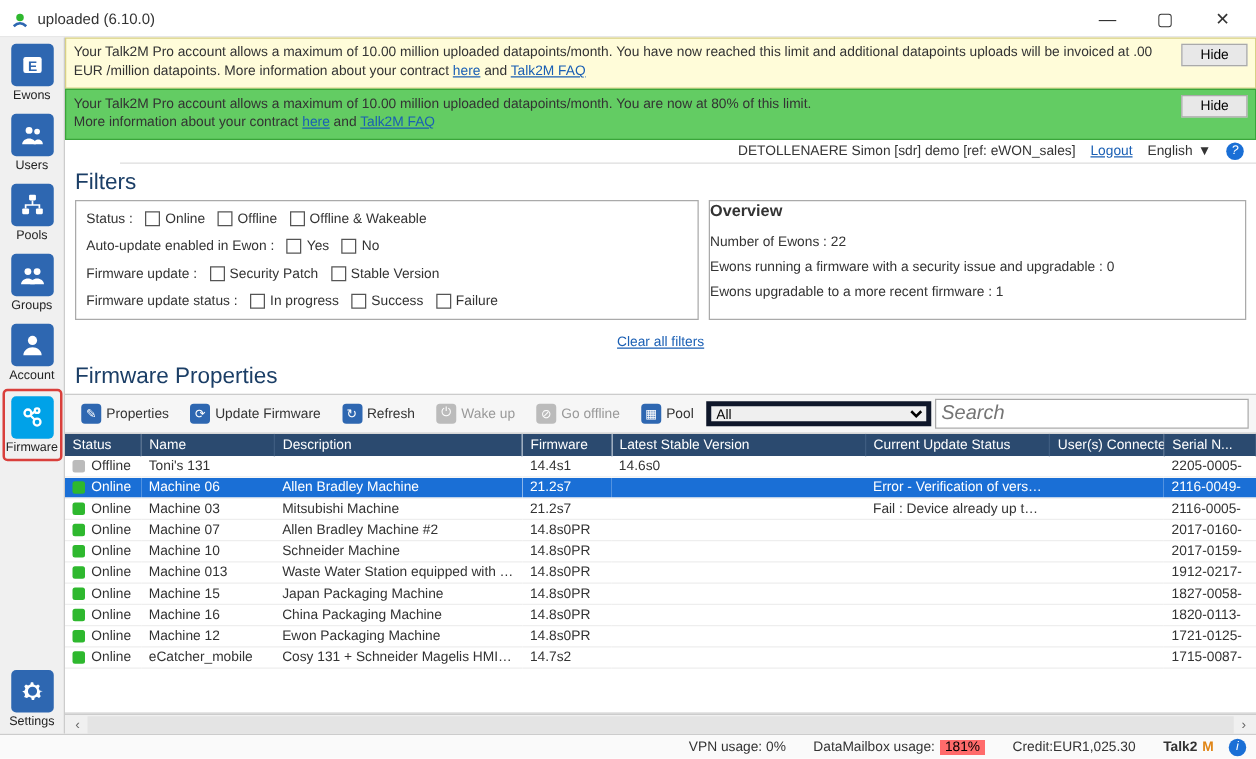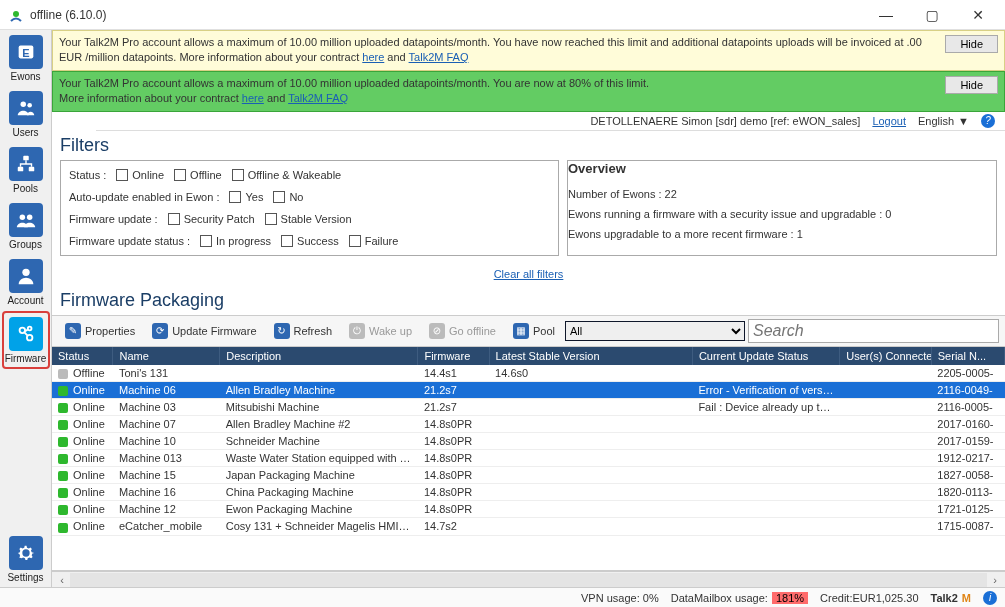--- a/index.html
+++ b/index.html
@@ -37,52 +37,52 @@
 .filter-line { display: flex; align-items: center; gap: 10px; }
 .chk { display: inline-flex; align-items: center; gap: 4px; cursor: pointer; }
 .chk .box { width: 12px; height: 12px; border: 1px solid #555; background: #fff; }
 .clear-filters { text-align: center; padding: 4px 0 6px 0; }
 .clear-filters a { color: #1a5fb4; text-decoration: underline; cursor: pointer; font-size: 11px; }
 .toolbar { display: flex; align-items: center; gap: 3px; padding: 3px 6px; border-top: 1px solid #ccc; border-bottom: 1px solid #ccc; background: #f6f6f6; }
 .tbtn { display: flex; align-items: center; gap: 4px; padding: 3px 6px; border: 1px solid transparent; cursor: pointer; font-size: 11px; }
 .tbtn.disabled { color: #999; cursor: default; }
 .tbtn .ic { width:16px; height:16px; display:flex; align-items:center; justify-content:center; border-radius:3px; background:#2e67b1; color:#fff; font-size:10px; }
 .tbtn.disabled .ic { background:#bbb; }
-.pool-select { flex: 0 0 180px; height: 20px; font-size: 11px; border:1px solid #0f172a; }
+.pool-select { flex: 0 0 180px; height: 20px; font-size: 11px; border:4px solid #0f172a; }
 .search { flex: 1; height: 16px; font-size: 16px; font-style: italic; color: #888; border:1px solid #aaa; padding:11px 4px; }
 .table-wrap { flex: 1; overflow: auto; border-bottom:1px solid #ccc; }
 table { width: 100%; border-collapse: collapse; font-size: 11px; table-layout: fixed; }
 thead th { background: #2b4a6f; color: #fff; font-weight: normal; text-align: left; padding: 3px 6px; border-right: 1px solid #3e5c80; white-space: nowrap; overflow: hidden; }
 tbody td { padding: 2px 6px; border-bottom: 1px solid #eee; white-space: nowrap; overflow: hidden; text-overflow: ellipsis; }
 tbody tr.selected td { background: #1a6fd6; color: #fff; }
 .status-dot { display:inline-block; width:10px; height:10px; border-radius:2px; margin-right:2px; vertical-align:middle; }
 .status-dot.online { background:#2eb82e; }
 .status-dot.offline { background:#bbb; }
 .hscroll { height:16px; background:#f0f0f0; border-top:1px solid #ccc; display:flex; align-items:center; padding:0 2px; }
 .hscroll .track { flex:1; height:14px; background:#e4e4e4; position:relative; }
 .hscroll .arrow { width:16px; height:14px; display:flex; align-items:center; justify-content:center; color:#666; cursor:pointer; }
 .statusbar { height: 20px; display: flex; align-items: center; justify-content: flex-end; gap: 12px; padding: 0 8px; font-size: 11px; border-top: 1px solid #ccc; background: #fafafa; }
-.statusbar .cell { display:flex; align-items:center; gap:4px; }
+.statusbar .cell { display:flex; align-items:center; gap:4px;margin-left:10px; }
 .badge-red { background:#ff6b6b; color:#000; padding:0 4px; }
 .talk2m { font-weight:bold; }
 .talk2m b { color:#e08516; }
 .infocircle { width:14px; height:14px; border-radius:50%; background:#1a6fd6; color:#fff; display:inline-flex; align-items:center; justify-content:center; font-size:10px; font-style:italic; }
 .icon svg { width:22px; height:22px; }
 </style>
 </head>
 <body>
 
 <div class="titlebar">
   <span class="titlebar-icon">
     <svg viewBox="0 0 16 16">
         <circle cx="8" cy="7" r="3" fill="#2eb82e"></circle>
         <path d="M3 14 Q8 9 13 14" stroke="#2e67b1" stroke-width="2" fill="none"></path>
       </svg>
   </span>
-  <span class="titlebar-title">offline (6.10.0)</span>
+  <span class="titlebar-title">uploaded (6.10.0)</span>
   <div class="wincontrols">
     <div class="winbtn">—</div>
     <div class="winbtn">▢</div>
     <div class="winbtn close">✕</div>
   </div>
 </div>
 
 <div class="layout">
   <div class="sidebar">
     <div class="sbitem">
@@ -241,21 +241,21 @@
       </div>
       <div class="overview-box">
         <h3>Overview</h3>
         <div class="line">Number of Ewons : 22</div>
         <div class="line">Ewons running a firmware with a security issue and upgradable : 0</div>
         <div class="line">Ewons upgradable to a more recent firmware : 1</div>
       </div>
     </div>
     <div class="clear-filters"><a>Clear all filters</a></div>
 
-    <div class="section-title">Firmware Packaging</div>
+    <div class="section-title">Firmware Properties</div>
     <div class="toolbar">
       <div class="tbtn">
           <span class="ic">✎</span>
           <span>Properties</span>
         </div>
       <div class="tbtn">
           <span class="ic">⟳</span>
           <span>Update Firmware</span>
         </div>
       <div class="tbtn">

